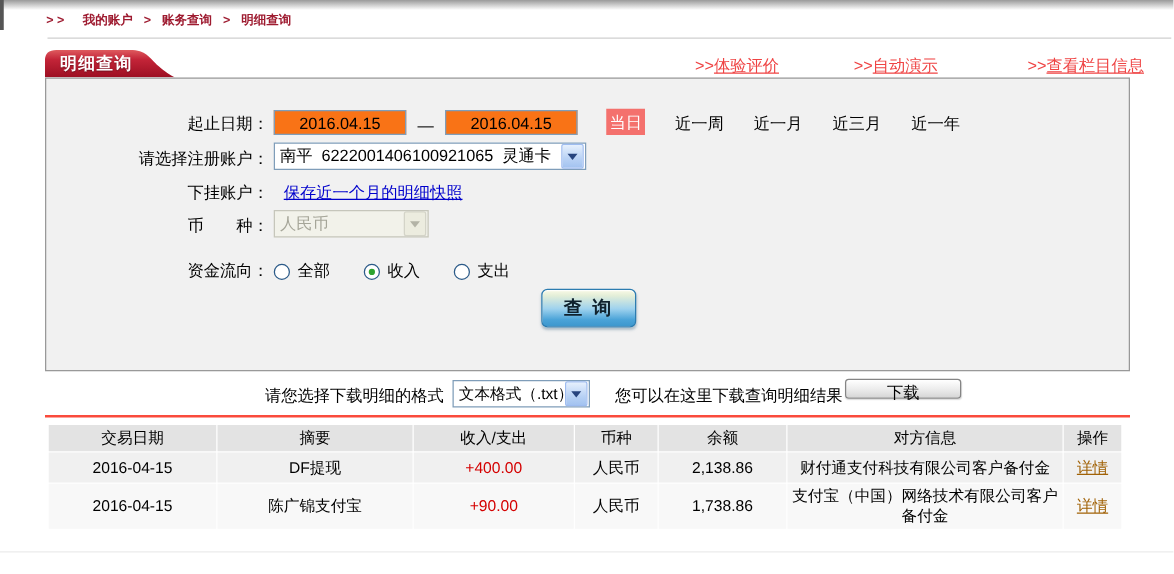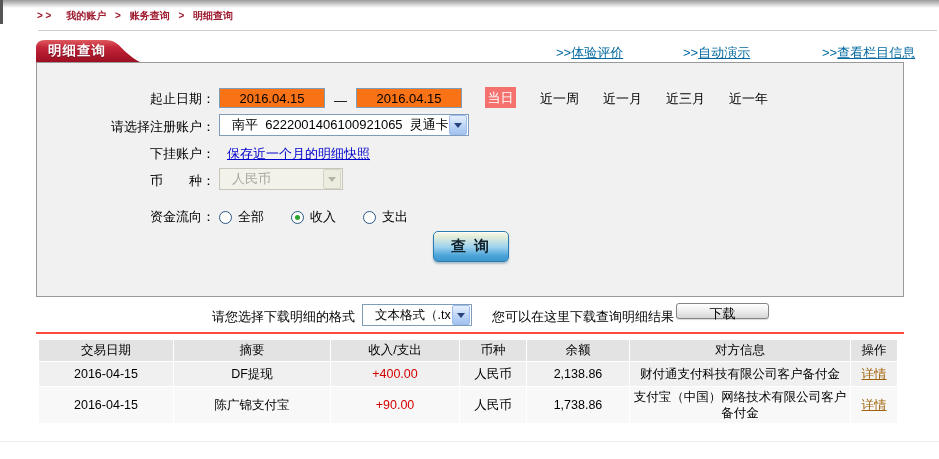--- a/index.html
+++ b/index.html
@@ -16,21 +16,21 @@
   .breadcrumb .sep{margin:0 6px;}
   .breadcrumb a{color:#9e1b30;text-decoration:none;cursor:pointer;}
   .top-divider{position:absolute;left:38px;top:30px;width:899px;height:1px;background:#cfcfcf;}
 
   
   .tab-wrap{position:absolute;left:36px;top:39px;width:104px;height:23px;}
   .tab-label{position:absolute;left:12px;top:3px;color:#fff;font-weight:bold;font-size:13.5px;
              text-shadow:0 1px 1px rgba(0,0,0,.35);letter-spacing:1px;}
 
   
-  .tb-link{position:absolute;top:44px;color:#0369a1;font-size:13px;text-decoration:none;cursor:pointer;}
+  .tb-link{position:absolute;top:44px;color:#ef4444;font-size:13px;text-decoration:none;cursor:pointer;}
   .tb-link .lbl{text-decoration:underline;}
   .tb-link-1{left:556px;} .tb-link-2{left:683px;} .tb-link-3{left:822px;}
 
   
   .form-box{position:absolute;left:36px;top:62px;width:866px;height:233px;
             background:#f1f1f1;border:1px solid #999;}
 
   .frow{position:absolute;left:37px;display:flex;align-items:flex-end;height:22px;}
   .flabel{width:178px;text-align:right;color:#000;white-space:pre;}
   .r1{top:86px;} .r2{top:114px;} .r3{top:141px;} .r4{top:168px;} .r5{top:192px;margin-top:12px;}
@@ -38,21 +38,21 @@
   .date-input{width:104px;height:18px;border:1px solid #7f9db9;background:#f97316;
               text-align:center;font-size:13px;font-family:inherit;margin-left:4px;padding:0;}
   .date-dash{margin:0 9px;}
   .today-badge{margin-left:23px;width:31px;height:21px;background:#f4716d;color:#fff;
                display:flex;align-items:center;justify-content:center;cursor:pointer;}
   .quick{margin-left:24px;cursor:pointer;white-space:pre;}
 
   
   .xp-select{display:flex;align-items:center;height:22px;border:1px solid #7f9db9;background:#fff;
              margin-left:4px;cursor:pointer;box-sizing:border-box;}
-  .xp-select-text{flex:1;padding-left:12px;white-space:pre;overflow:hidden;}
+  .xp-select-text{flex:1;padding-left:4px;white-space:pre;overflow:hidden;}
   .xp-arrow{width:16px;height:18px;margin:1px;border:1px solid #9ebcf0;border-radius:2px;
             background:linear-gradient(#e6f0fd,#b9d2f5 60%,#a3c3f0);
             display:flex;align-items:center;justify-content:center;flex:none;}
   .xp-arrow .tri{width:0;height:0;border-left:4px solid transparent;border-right:4px solid transparent;
                  border-top:5px solid #27447e;}
   .xp-select.disabled{border-color:#c6c6bb;background:#f2f2ea;color:#a6a699;cursor:default;}
   .xp-select.disabled .xp-arrow{border-color:#d4d4c8;background:#ececе2;background:#ececdf;}
   .xp-select.disabled .xp-arrow .tri{border-top-color:#b3b3a6;}
 
   .snap-link{margin-left:12px;color:#0000cc;text-decoration:underline;cursor:pointer;}

